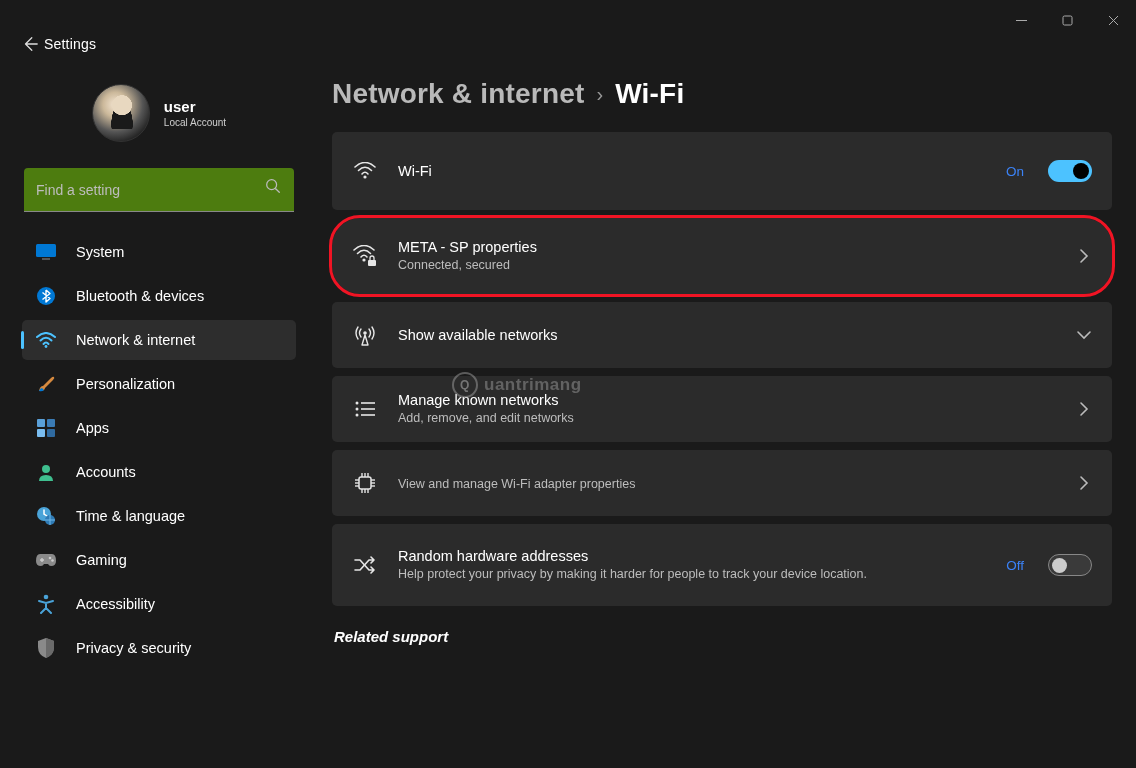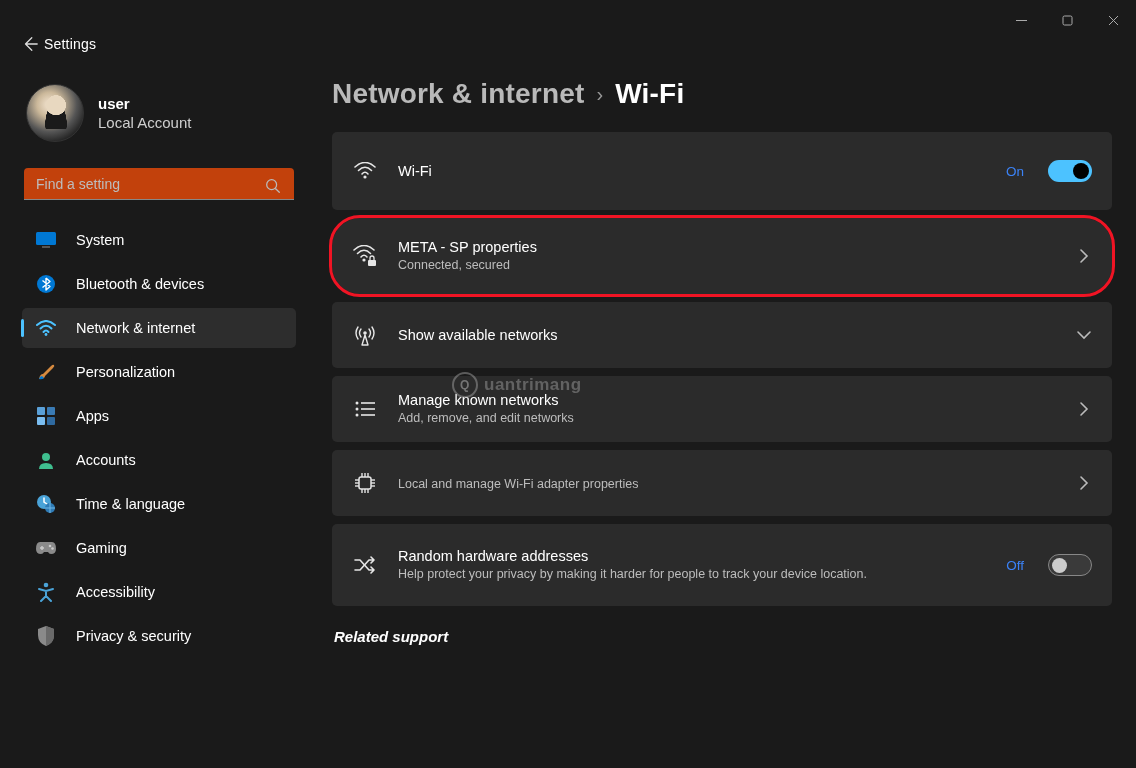--- a/index.html
+++ b/index.html
@@ -5,27 +5,27 @@
   * { box-sizing: border-box; margin: 0; padding: 0; font-family: "Segoe UI", Arial, sans-serif; }
   html, body { width: 1136px; height: 768px; background:#1a1a1a; color:#fff; overflow:hidden; }
   .titlebar { height:40px; display:flex; justify-content:flex-end; align-items:center; padding-right:0; }
   .win-btn { width:46px; height:40px; display:flex; align-items:center; justify-content:center; color:#aaa; }
   .win-btn svg { width:11px; height:11px; }
   .header { display:flex; align-items:center; gap:4px; padding:0 0 10px 20px; margin-top:-6px; }
   .back-arrow { width:20px; height:20px; display:flex; align-items:center; justify-content:center; color:#ddd; }
   .header-title { font-size:14px; font-weight:400; letter-spacing:.2px; color:#fff; }
   .content { display:flex; height:calc(768px - 40px - 30px); }
   .sidebar { width:310px; padding:20px 10px 0 18px; overflow-y:auto; }
-  .profile { display:flex; align-items:center; gap:14px; padding:0 8px 20px 8px; }
+  .profile { display:flex; align-items:center; gap:14px; padding:0 8px 20px 8px;justify-content:center; }
   .avatar { width:58px; height:58px; border-radius:50%; background: radial-gradient(circle at 40% 35%, #f5e6d3 0%, #cbb89a 25%, #555 55%, #111 85%); border:1px solid #333; position:relative; overflow:hidden; }
   .avatar::after{content:"";position:absolute;left:14px;top:10px;width:30px;height:34px;background:radial-gradient(circle at 50% 30%,#e8d8c0 0 35%,transparent 36%),radial-gradient(ellipse at 50% 85%,#1a1a1a 0 50%,transparent 51%);}
   .profile-name { font-size:15px; font-weight:600; }
-  .profile-sub { font-size:15px; color:#cfcfcf; margin-top:2px; }
+  .profile-sub { font-size:10px; color:#cfcfcf; margin-top:2px; }
   .search-wrap { position:relative; margin:6px 6px 18px 6px; }
-  .search { width:100%; height:32px; background:#c2410c; border:none; border-bottom:1px solid #888; border-radius:4px 4px 0 0; color:#ccc; font-size:14px; padding:0 40px 0 12px; outline:none; }
+  .search { width:100%; height:44px; background:#4d7c0f; border:none; border-bottom:1px solid #888; border-radius:4px 4px 0 0; color:#ccc; font-size:14px; padding:0 40px 0 12px; outline:none; }
   .search::placeholder{color:#bdbdbd;}
   .search-icon { position:absolute; right:12px; top:9px; width:18px; height:18px; color:#bbb; }
   .nav { display:flex; flex-direction:column; gap:0; }
   .nav-item { display:flex; align-items:center; gap:20px; height:40px; padding:0 14px 0 14px; border-radius:5px; position:relative; font-size:14.5px; font-weight:400; color:#fff; margin:2px 4px; cursor:default; }
   .nav-item.selected { background:#2d2d2d; }
   .nav-item.selected::before { content:""; position:absolute; left:-1px; top:11px; width:3px; height:18px; background:#4cc2ff; border-radius:2px; }
   .nav-icon { width:20px; height:20px; display:flex; align-items:center; justify-content:center; flex-shrink:0; }
   .main { flex:1; padding:0 24px 0 22px; overflow-y:auto; }
   .breadcrumb { display:flex; align-items:center; gap:12px; padding:14px 0 22px 0; }
   .bc1 { font-size:28px; font-weight:600; color:#b9b9b9; letter-spacing:.2px; }
@@ -306,21 +306,21 @@
               <line x1="14" y1="17" x2="14" y2="21" stroke="currentColor" stroke-width="1.4"></line>
               <line x1="1" y1="8" x2="5" y2="8" stroke="currentColor" stroke-width="1.4"></line>
               <line x1="1" y1="11" x2="5" y2="11" stroke="currentColor" stroke-width="1.4"></line>
               <line x1="1" y1="14" x2="5" y2="14" stroke="currentColor" stroke-width="1.4"></line>
               <line x1="17" y1="8" x2="21" y2="8" stroke="currentColor" stroke-width="1.4"></line>
               <line x1="17" y1="11" x2="21" y2="11" stroke="currentColor" stroke-width="1.4"></line>
               <line x1="17" y1="14" x2="21" y2="14" stroke="currentColor" stroke-width="1.4"></line>
             </svg>
         </span>
         <div class="row-text">
-          <div class="row-sub">Local and manage Wi-Fi adapter properties</div>
+          <div class="row-sub">View and manage Wi-Fi adapter properties</div>
         </div>
         <svg class="chev" viewBox="0 0 16 16">
             <path d="M5 2 L11 8 L5 14" fill="none" stroke="currentColor" stroke-width="1.6" stroke-linecap="round"></path>
           </svg>
       </div>
     </div>
 
     <div class="card">
       <div class="row" style="min-height:82px">
         <span class="row-icon">

